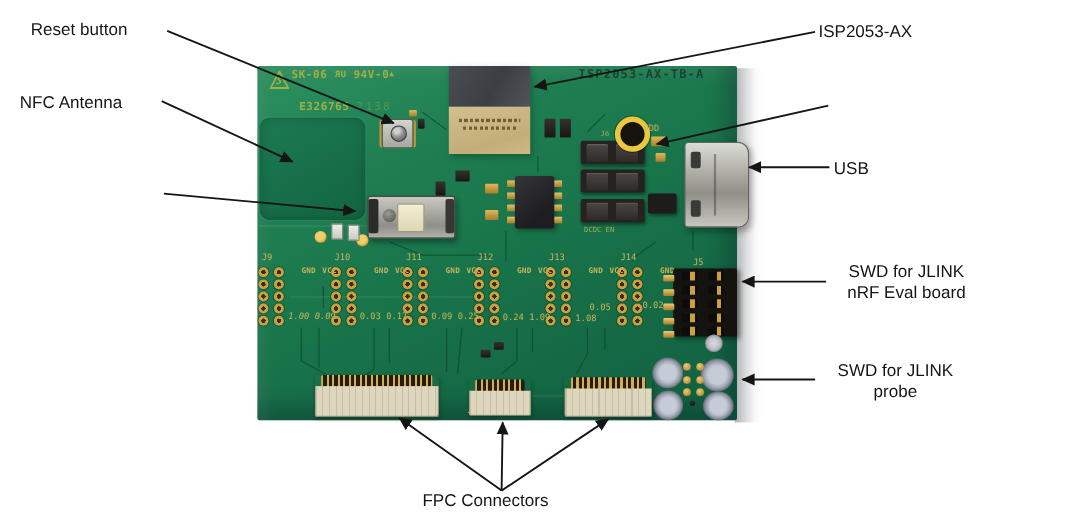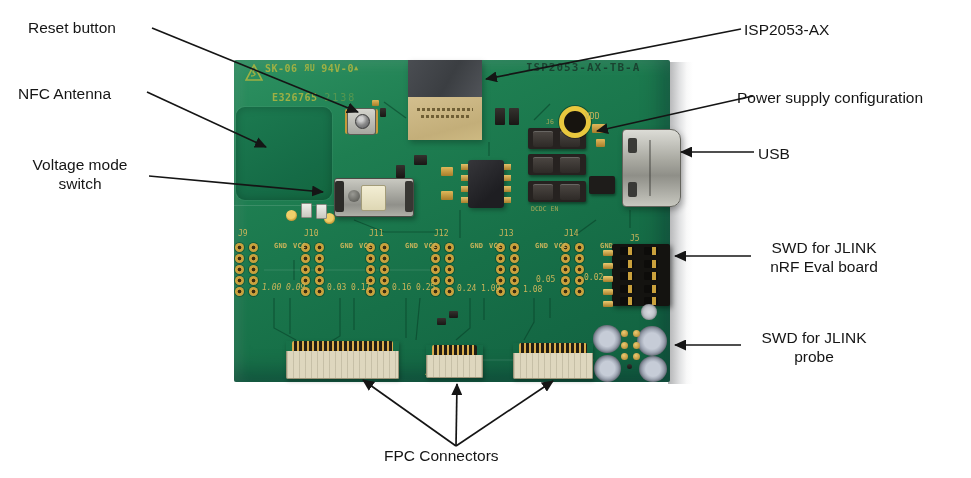--- a/index.html
+++ b/index.html
@@ -91,26 +91,21 @@
   .trace-svg{position:absolute;left:0;top:0;pointer-events:none;}
   .arrow-layer{position:absolute;left:0;top:0;z-index:20;pointer-events:none;}
 </style>
 </head>
 <body>
 
 <div class="canvas">
 
   <div class="callout" style="left:28px;top:18px;">Reset button</div>
   <div class="callout" style="left:18px;top:84px;">NFC Antenna</div>
-  <div class="callout center" style="left:20px;top:155px;width:120px;">
-    <span>Voltage mode</span><br>
-    <span>switch</span>
-  </div>
   <div class="callout" style="left:744px;top:20px;">ISP2053-AX</div>
-  <div class="callout" style="left:737px;top:88px;">Power supply configuration</div>
   <div class="callout" style="left:758px;top:144px;">USB</div>
   <div class="callout center" style="left:748px;top:238px;width:152px;">
     <span>SWD for JLINK</span><br>
     <span>nRF Eval board</span>
   </div>
   <div class="callout center" style="left:744px;top:328px;width:140px;">
     <span>SWD for JLINK</span><br>
     <span>probe</span>
   </div>
   <div class="callout" style="left:384px;top:446px;">FPC Connectors</div>
@@ -323,21 +318,21 @@
     <div class="silk tiny" style="left:158px;top:182px;">GND</div>
     <div class="silk tiny" style="left:177px;top:182px;">VCC</div>
     <div class="silk tiny" style="left:223px;top:182px;">GND</div>
     <div class="silk tiny" style="left:242px;top:182px;">VCC</div>
     <div class="silk tiny" style="left:288px;top:182px;">GND</div>
     <div class="silk tiny" style="left:307px;top:182px;">VCC</div>
     <div class="silk tiny" style="left:353px;top:182px;">GND</div>
 
     <div class="silk small" style="left:28px;top:223px;font-style:italic;">1.00 0.09</div>
     <div class="silk small" style="left:93px;top:223px;">0.03 0.17</div>
-    <div class="silk small" style="left:158px;top:223px;">0.16 0.25</div>
+    <div class="silk small" style="left:158px;top:223px;">0.09 0.25</div>
     <div class="silk small" style="left:223px;top:224px;">0.24 1.09</div>
     <div class="silk small" style="left:289px;top:225px;">1.08</div>
     <div class="silk small" style="left:302px;top:215px;">0.05</div>
     <div class="silk small" style="left:350px;top:213px;">0.02</div>
 
     <div class="silk small" style="left:396px;top:174px;">J5</div>
     <div class="j5">
         <div class="pad"></div>
         <div class="pad"></div>
         <div class="pad"></div>

